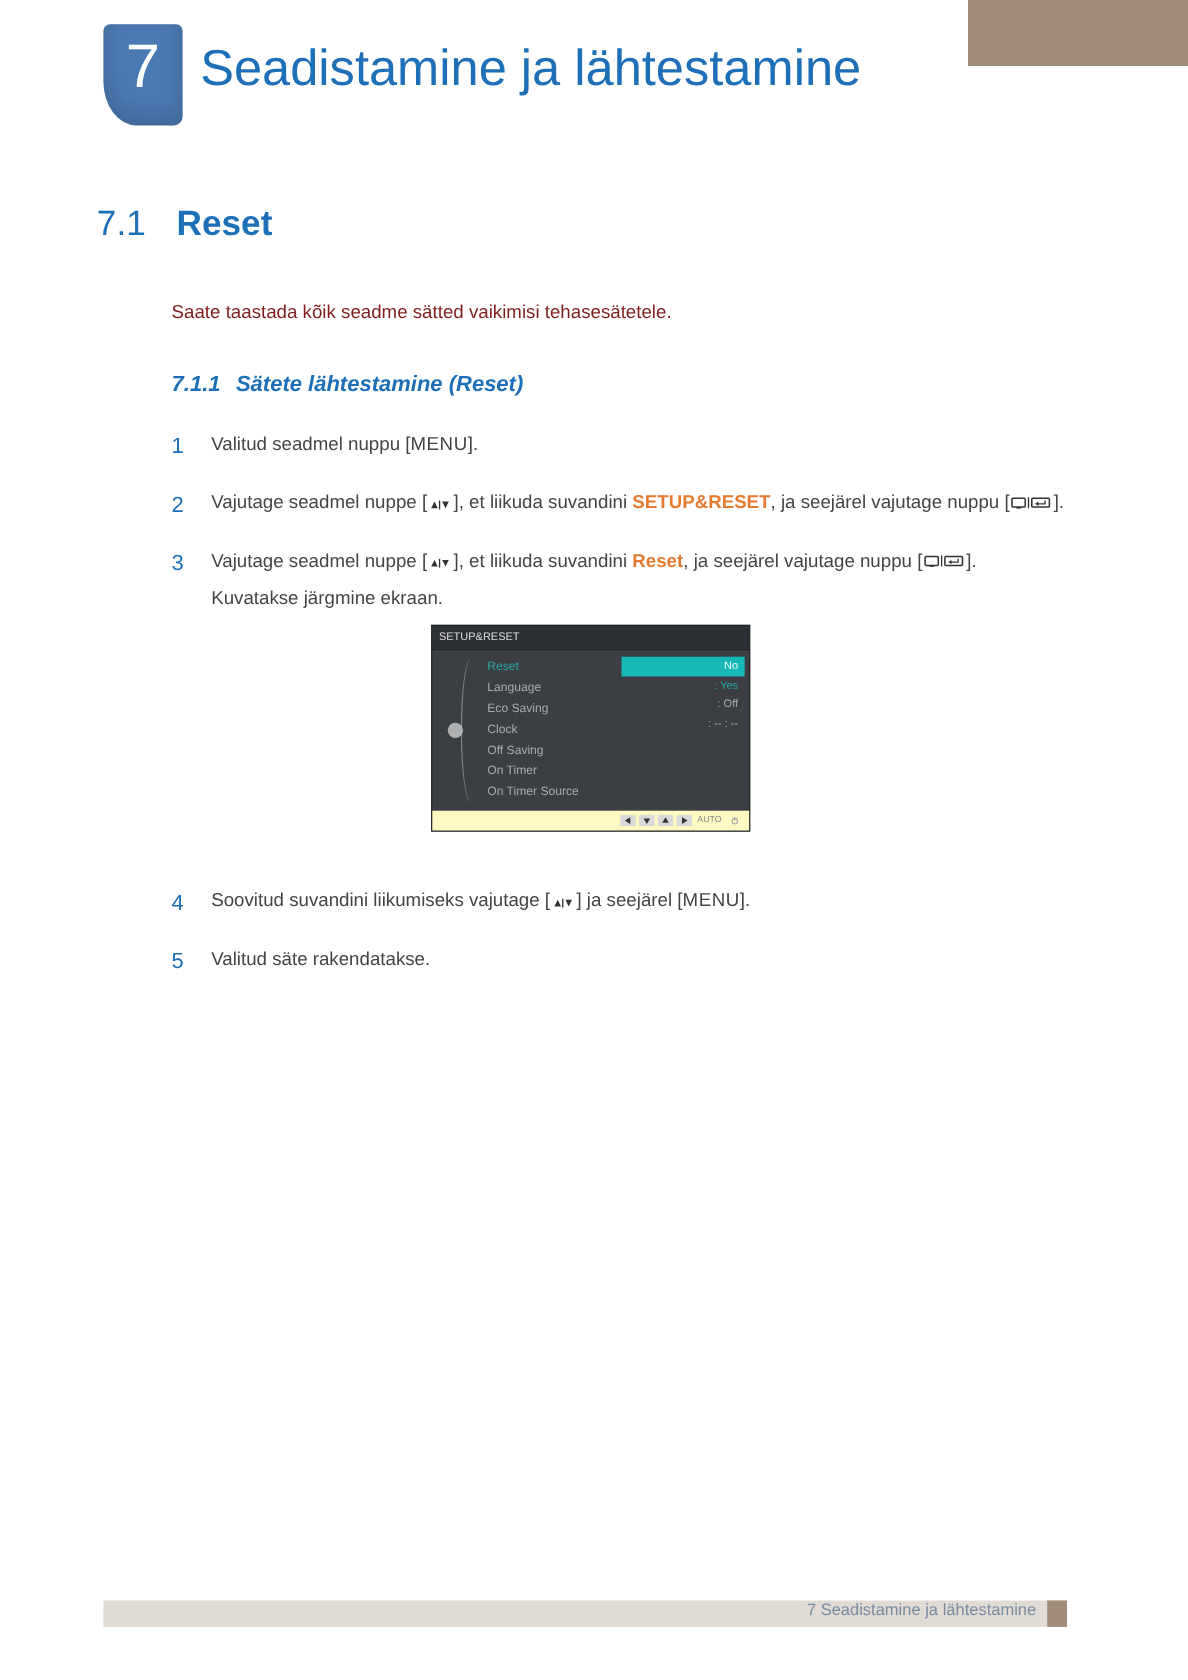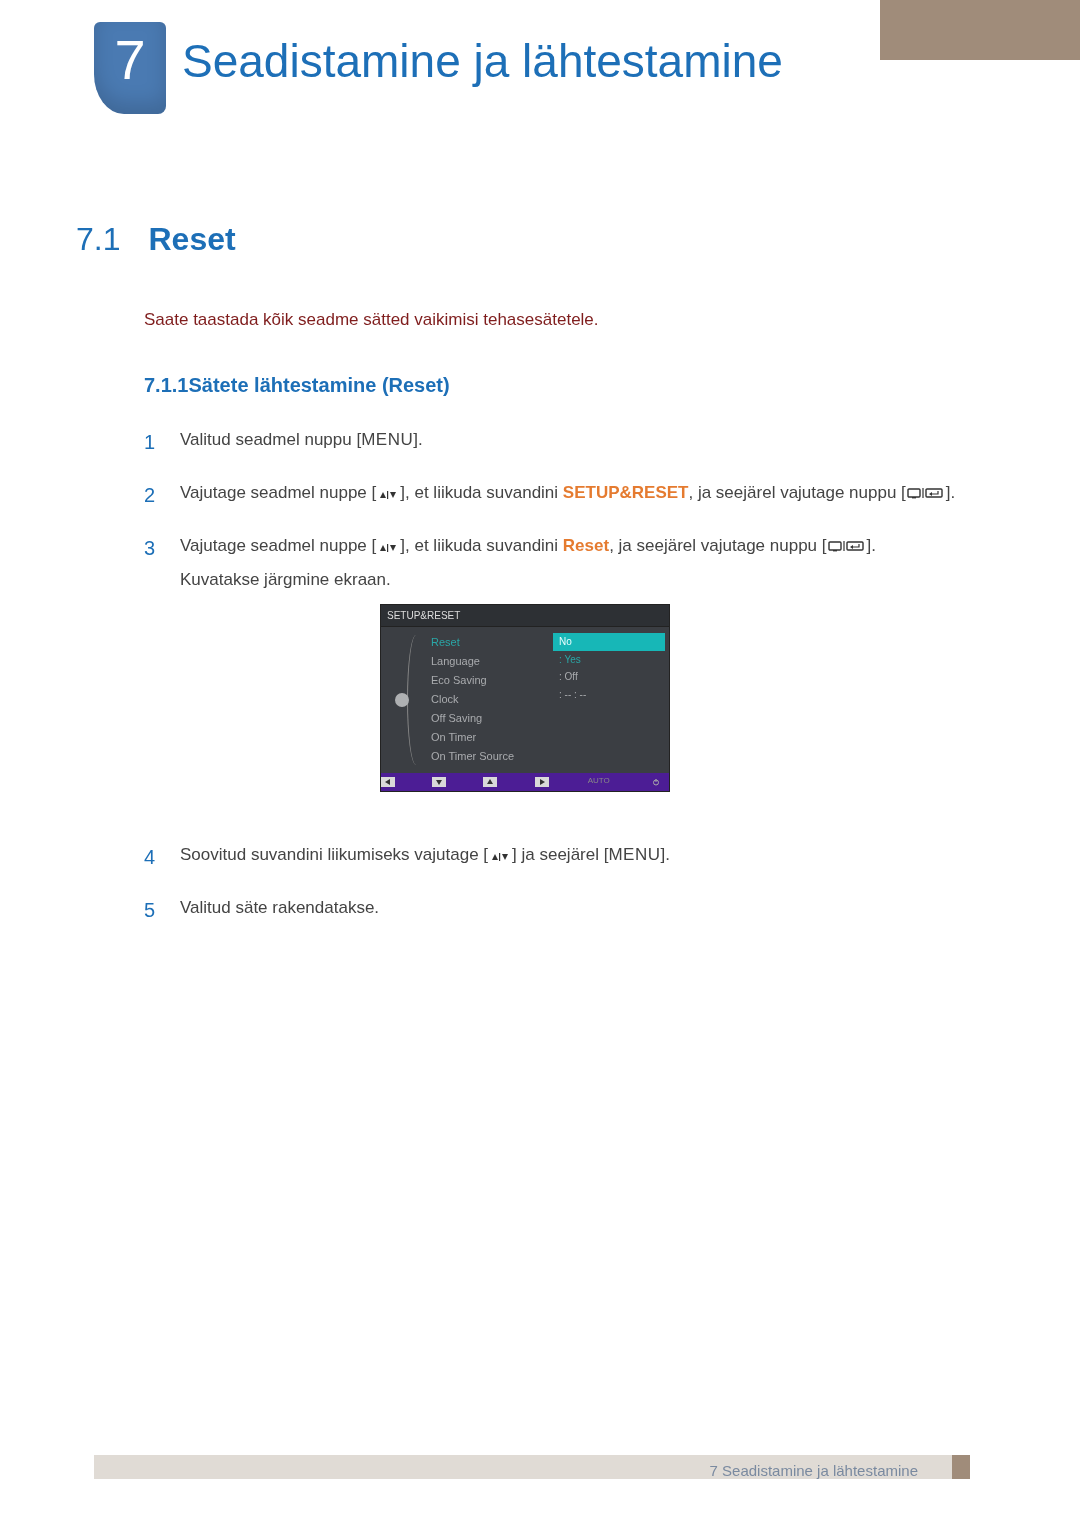--- a/index.html
+++ b/index.html
@@ -40,30 +40,29 @@
   .chapter-title {
     position: absolute;
     left: 182px;
     top: 34px;
     font-size: 46px;
     color: #1d6fb7;
     font-weight: 400;
   }
   .content {
     position: absolute;
-    left: 76px;
+    left: 88px;
     top: 185px;
     right: 110px;
-    margin-top: 36px;
   }
   .h1-row { display: flex; gap: 28px; align-items: baseline; margin-bottom: 52px; }
   .h1-num { color: #1d6fb7; font-size: 32px; font-weight: 400; }
   .h1-txt { color: #1d6fb7; font-size: 32px; font-weight: 700; }
   .intro { color: #7f1d1d; font-size: 17px; margin-left: 68px; margin-bottom: 44px; }
-  .h2-row { display: flex; align-items: flex-start; margin-left: 68px; margin-bottom: 30px; }
+  .h2-row { display: flex; gap: 14px; align-items: flex-start; margin-left: 68px; margin-bottom: 30px; font-style: italic; }
   .h2-num { color: #1d6fb7; font-size: 20px; font-weight: 700; }
   .h2-txt { color: #1d6fb7; font-size: 20px; font-weight: 700; }
   .steps { margin-left: 68px; }
   .step { display: flex; gap: 18px; margin-bottom: 22px; font-size: 17px; color: #444; line-height: 1.55; }
   .step-num { color: #1d6fb7; font-size: 20px; font-weight: 400; flex: 0 0 18px; }
   .step-body { flex: 1; }
   .kw-orange { color: #e57b30; font-weight: 700; }
   .btn-label { font-family: Arial; letter-spacing: 0.5px; }
   .arrow-pair { display: inline-block; vertical-align: -2px; }
   .arrow-pair svg { width: 24px; height: 12px; }
@@ -82,39 +81,39 @@
   .osd-title { background: #2d3034; color: #ddd; padding: 3px 6px; font-size: 10px; border-bottom: 1px solid #222; }
   .osd-body { display: flex; }
   .osd-left { width: 42px; display:flex; align-items:center; justify-content:center; position:relative; }
   .osd-gear-circle { width:14px; height:14px; border-radius:50%; background:#aeb0b2; position:relative; }
   .osd-gear-circle::before{content:"";position:absolute;inset:-4px;border-radius:50%;background:radial-gradient(circle,#aeb0b2 40%,transparent 42%);}
   .osd-arc { position:absolute; left:26px; top:8px; bottom:8px; width:18px; border-left:1px solid #888; border-radius:50% 0 0 50%; }
   .osd-mid { flex:1; padding: 6px 0 6px 4px; }
   .osd-row { display:flex; justify-content:space-between; padding: 1px 8px 1px 4px; }
   .osd-row .lbl { color:#a9abae; }
   .osd-row.sel .lbl { color:#2aa6a6; }
-  .osd-right { width: 120px; padding: 6px 4px; }
+  .osd-right { width: 120px; padding: 6px 4px; text-align: right; }
   .osd-highlight { background:#17b7b7; color:#e8fefe; padding:1px 6px; font-size:10px; }
   .osd-yes { color:#2aa6a6; padding:1px 6px; font-size:10px; }
-  .osd-footer { background:#4c1d95; height:18px; display:flex; justify-content:space-between; align-items:center; gap:3px; padding-right:6px; }
+  .osd-footer { background:#fef9c3; height:18px; display:flex; justify-content:flex-end; align-items:center; gap:3px; padding-right:6px; }
   .osd-fbtn { width:14px; height:10px; background:#d9d9d9; display:inline-flex; align-items:center; justify-content:center; }
   .osd-fbtn svg{width:8px;height:8px;}
   .osd-auto { font-size:8px; color:#888; margin:0 2px; }
 
   .footer-bar {
     position: absolute;
     left: 94px;
     right: 110px;
     bottom: 48px;
     height: 24px;
     background: #e0dbd5;
     display: flex;
-    align-items: flex-end;
+    align-items: flex-start;
     justify-content: flex-end;
-    padding-right: 32px;
+    padding-right: 8px;
   }
   .footer-tab {
     position: absolute;
     right: 0;
     top: 0;
     bottom: 0;
     width: 18px;
     background: #a08c7a;
   }
   .footer-text { color: #7a8aa0; font-size: 15px; margin-right: 20px; }

